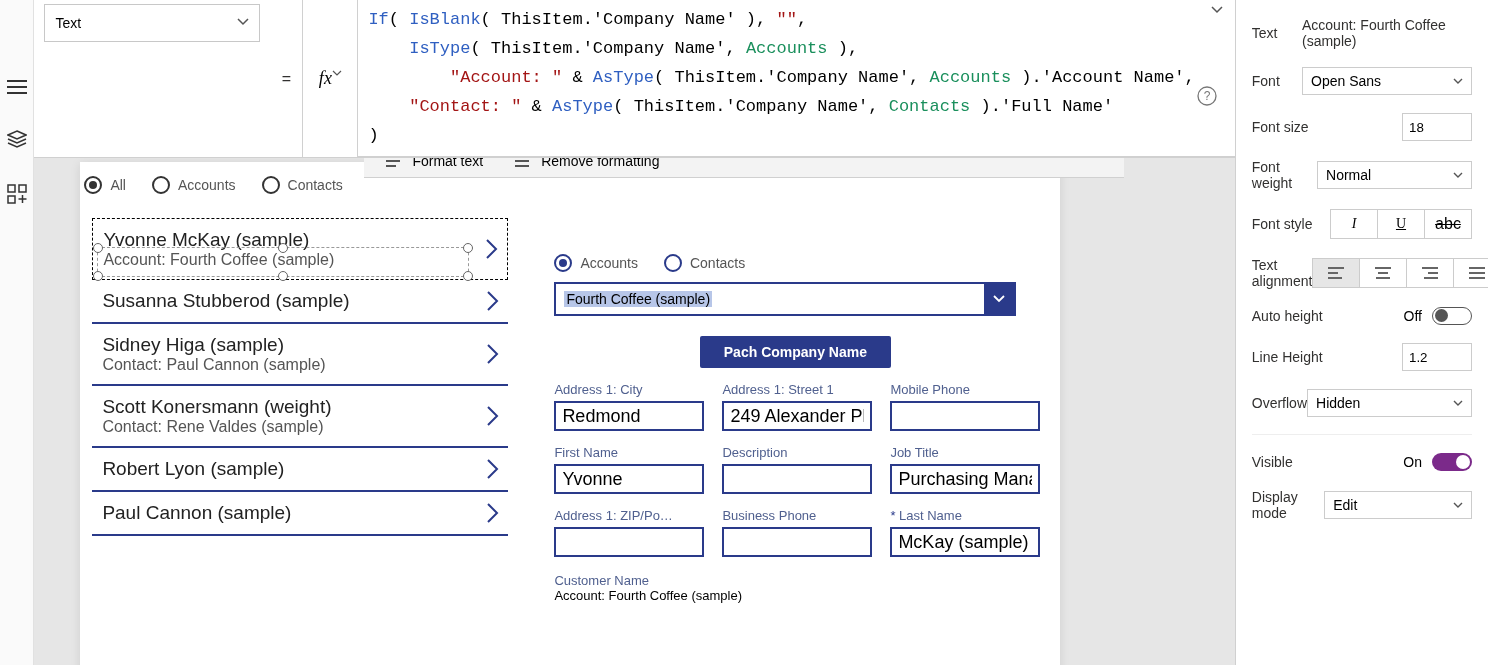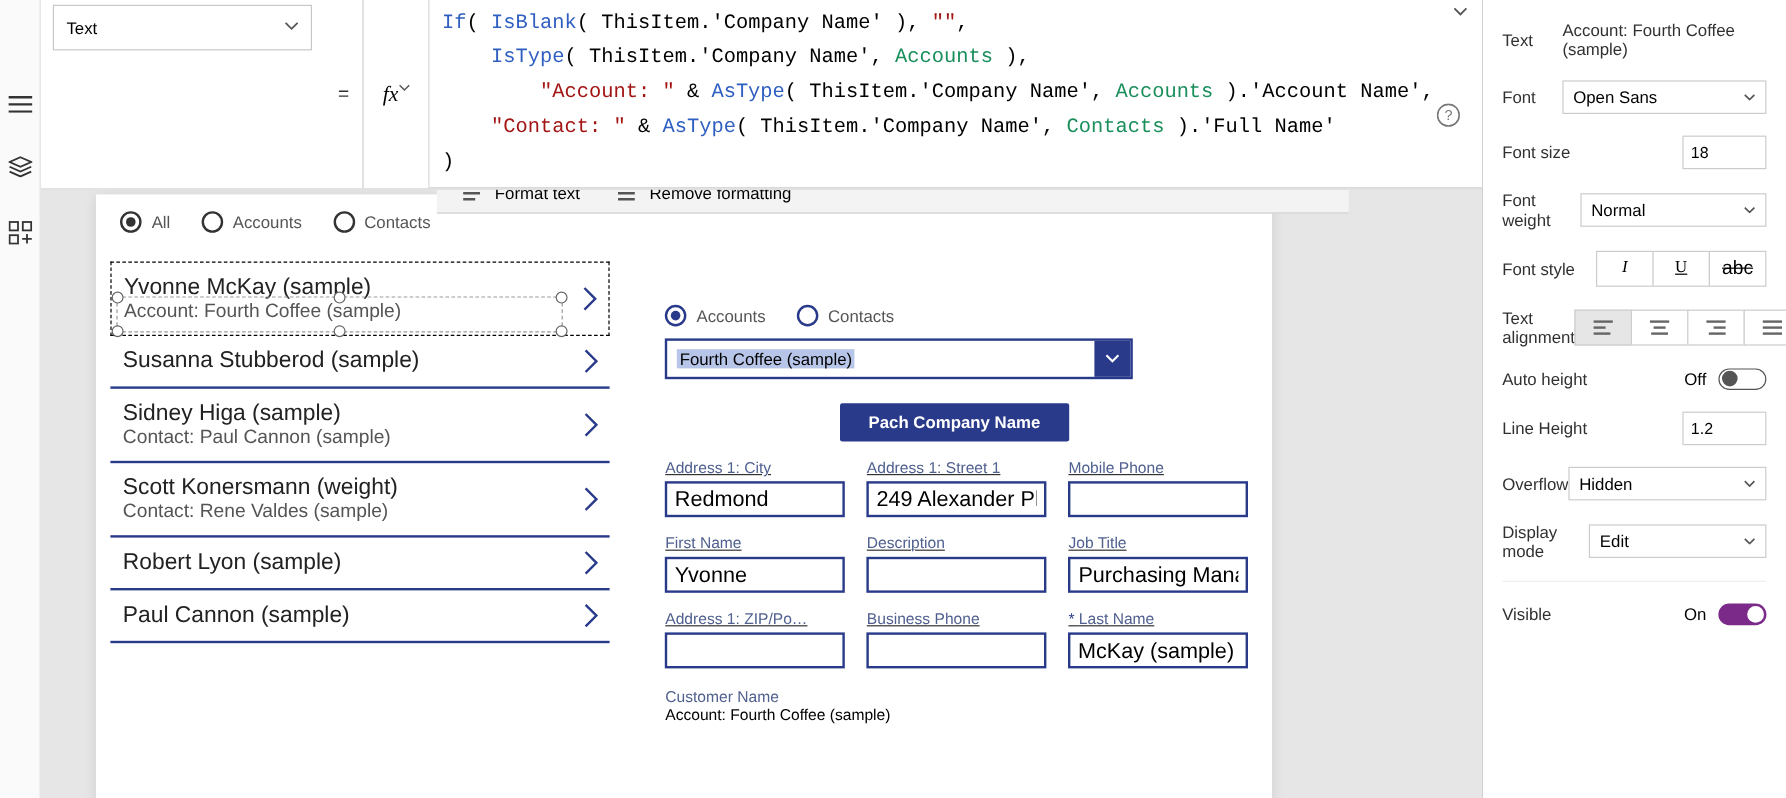--- a/index.html
+++ b/index.html
@@ -38,46 +38,46 @@
     align-items:center; z-index:4; width: 760px;
   }
   .tb-btn { display:flex; align-items:center; gap:10px; cursor:pointer; color:#000000; }
 
   .help-icon { position: absolute; right: 18px; top: 86px; color:#555; cursor:pointer; z-index:6; }
 
   
   .canvas-scroll { flex:1; background:#e6e6e6; overflow:hidden; position:relative; }
   .canvas { position:absolute; left:46px; top:4px; width: 980px; height: 640px; background:#fff; box-shadow: 0 2px 10px rgba(0,0,0,.1); }
 
-  .filter-row { padding: 14px 20px; display:flex; gap: 26px; align-items:center; }
+  .filter-row { padding: 14px 4px; display:flex; gap: 26px; align-items:center; }
   .radio { display:flex; align-items:center; gap:8px; color:#555; }
   .radio-circle { width:18px; height:18px; border:2px solid #333; border-radius:50%; display:flex; align-items:center; justify-content:center; }
   .radio-circle.checked::after { content:""; width:8px; height:8px; background:#333; border-radius:50%; }
 
   .gallery { padding: 10px 12px 10px 12px; }
   .g-item { position:relative; border-bottom: 2px solid #2a3a8a; padding: 10px 30px 10px 10px; }
   .g-item:first-child { border: 1px dashed #000; }
   .g-title { font-size:19px; color:#222; font-weight:500; }
   .g-sub { font-size:16px; color:#555; }
   .chev { position:absolute; right:8px; top:50%; transform:translateY(-50%); color:#2a3a8a; font-size:22px; }
   .sel-label {
     position:absolute; top:28px; left:4px; right:38px; height:30px;
     border:1px dashed #999;
   }
   .sel-handle { position:absolute; width:10px; height:10px; border:1px solid #666; border-radius:50%; background:#fff; }
 
   .detail { position:absolute; left:468px; top:88px; right:18px; bottom:16px; padding:4px 6px; }
   .detail .radio-circle { border-color:#2a3a8a; }
   .detail .radio-circle.checked::after { background:#2a3a8a; }
-  .dd { display:flex; border:2px solid #2a3a8a; height:34px; margin-top:10px; width: 390px; }
+  .dd { display:flex; border:2px solid #2a3a8a; height:34px; margin-top:10px; width: 462px; }
   .dd-val { flex:1; padding:4px 8px; display:flex; align-items:center; }
   .dd-val span { background:#b7c6e8; padding:0 2px; }
   .dd-btn { width:30px; background:#2a3a8a; color:#fff; display:flex; align-items:center; justify-content:center; }
   .patch-btn { display:block; margin: 20px auto 14px; background:#2a3a8a; color:#fff; border:none; padding:8px 24px; font-weight:bold; border-radius:2px; font-size:14px; }
-  .form-grid { display:grid; grid-template-columns: repeat(3, 150px); column-gap: 18px; row-gap: 14px; font-size:13px; color:#333;text-decoration:underline; }
+  .form-grid { display:grid; grid-template-columns: repeat(3, 150px); column-gap: 18px; row-gap: 14px; font-size:13px; color:#333; }
   .fld label { display:block; margin-bottom:4px; color:#50608f; font-size:13px; }
   .fld .inp { border:2px solid #2a3a8a; height:30px; padding:2px 6px; font-size:18px; width:100%; }
   .req::before { content:"* "; color:#2a3a8a; }
   .cust { margin-top:16px; font-size:13px; }
   .cust .lbl { color:#50608f; }
 
   
   .props { width: 396px; border-left:1px solid #d0d0d0; background:#fff; padding: 8px 16px 20px; overflow:auto; position:relative; z-index:2; }
   .prow { display:flex; align-items:center; justify-content:space-between; padding: 9px 0; }
   .prow .plabel { color:#323130; }
@@ -426,30 +426,30 @@
     </div>
     <div class="prow">
       <span class="plabel">Overflow</span>
       <div class="psel">
         <span>Hidden</span>
         <svg width="10" height="6">
             <path d="M1 1l4 4 4-4" fill="none" stroke="#555" stroke-width="1.4"></path>
           </svg>
       </div>
     </div>
+    <div class="prow" style="border-top:1px solid #eee; margin-top:8px; padding-top:18px">
+      <span class="plabel">Visible</span>
+      <div class="toggle">
+        <span>On</span>
+        <div class="switch on"></div>
+      </div>
+    </div>
     <div class="prow">
       <span class="plabel">Display mode</span>
       <div class="psel">
         <span>Edit</span>
         <svg width="10" height="6">
             <path d="M1 1l4 4 4-4" fill="none" stroke="#555" stroke-width="1.4"></path>
           </svg>
       </div>
     </div>
-    <div class="prow" style="border-top:1px solid #eee; margin-top:8px; padding-top:18px">
-      <span class="plabel">Visible</span>
-      <div class="toggle">
-        <span>On</span>
-        <div class="switch on"></div>
-      </div>
-    </div>
   </div>
 </div>
 
 </body></html>

